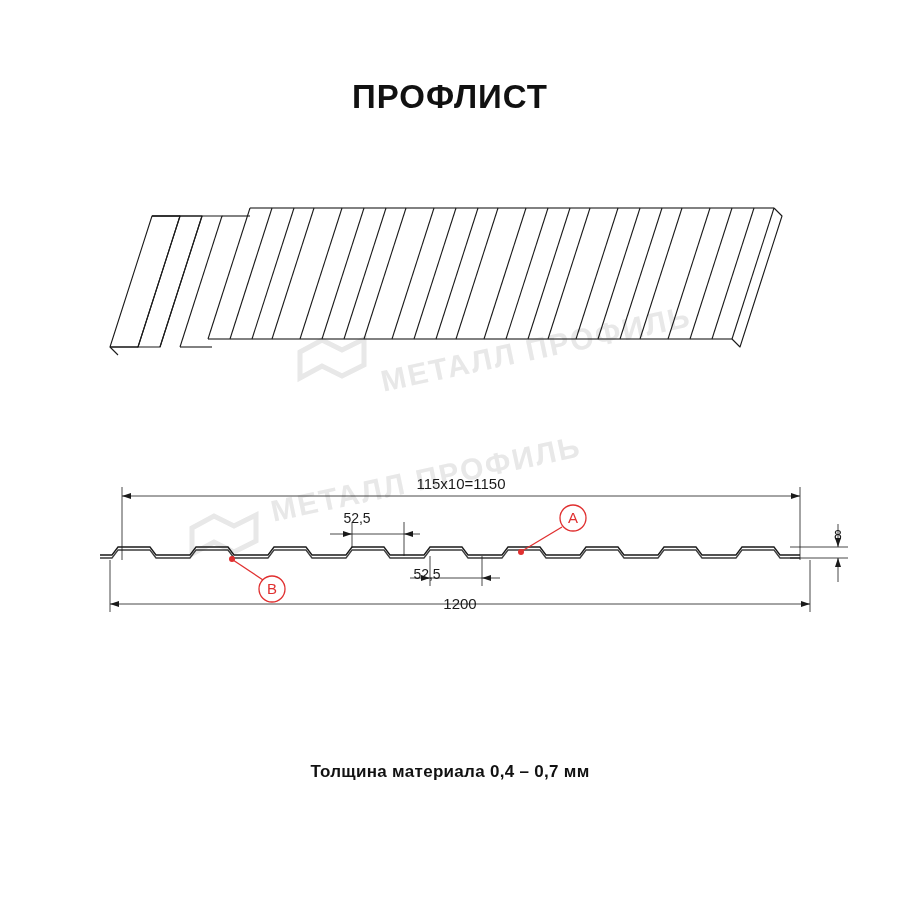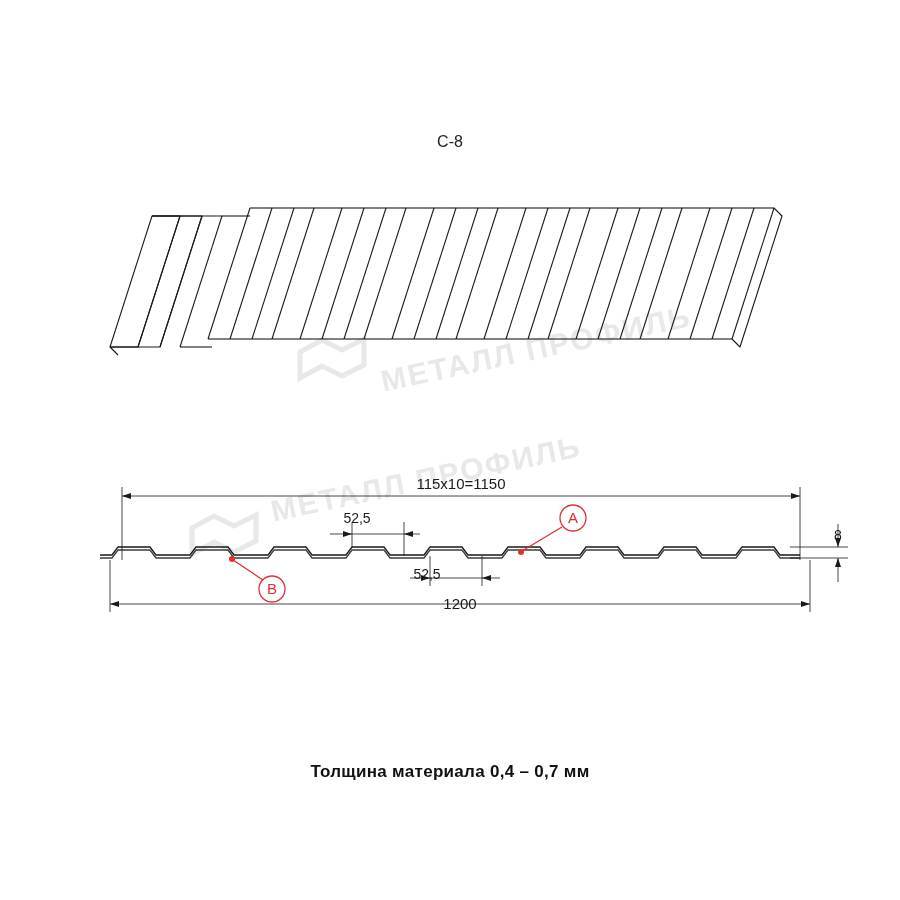--- a/index.html
+++ b/index.html
@@ -74,21 +74,21 @@
     top: 462px;
     left: 268px;
     transform: rotate(-12deg);
   }
 </style>
 </head>
 <body>
 
 <div class="page">
 
-  <div class="subtitle">С-8</div>
+  <div class="title">ПРОФЛИСТ</div>
 
   <div class="wm one">МЕТАЛЛ ПРОФИЛЬ</div>
   <div class="wm two">МЕТАЛЛ ПРОФИЛЬ</div>
 
   <svg class="drawing" width="900" height="900" viewBox="0 0 900 900">
 
     <g opacity="1">
       <path d="M300 352 l22 -12 l20 10 l22 -11 l0 26 l-22 11 l-20 -10 l-22 12 z" fill="none" stroke="#e8e8e8" stroke-width="5"></path>
     </g>
     <g opacity="1">

